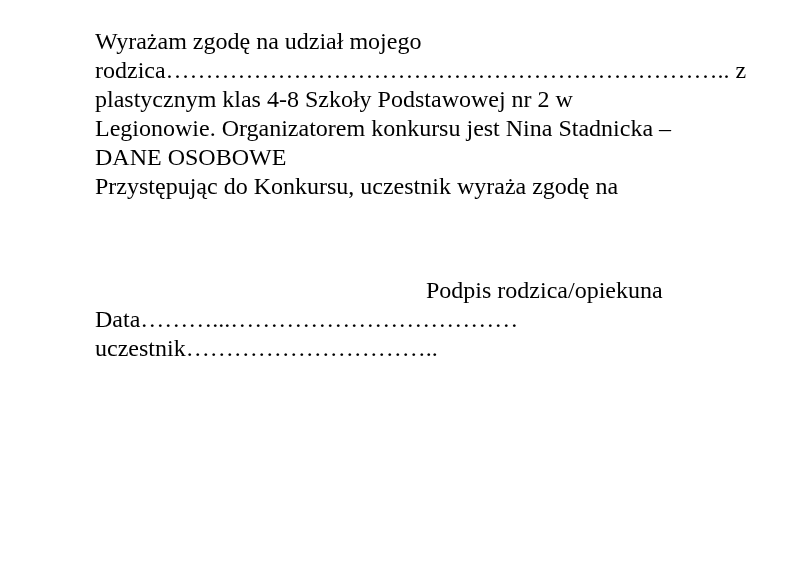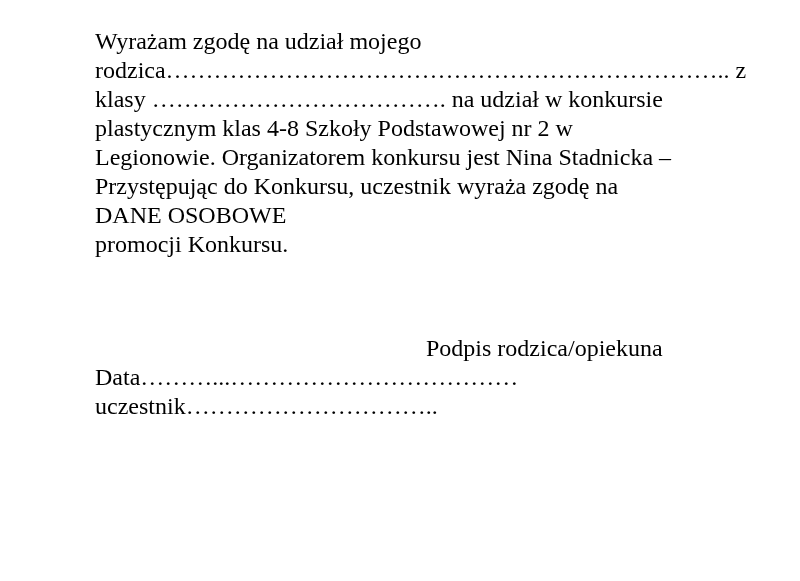--- a/index.html
+++ b/index.html
@@ -37,34 +37,32 @@
 </style>
 </head>
 <body>
 
 <div class="page">
 
   <div class="line">Wyrażam zgodę na udział mojego</div>
 
   <div class="line">rodzica…………………………………………………………….. z</div>
 
-  <div class="line">klasy ………………………………. na udział w konkursie</div>
 
   <div class="line">plastycznym klas 4-8 Szkoły Podstawowej nr 2 w</div>
 
   <div class="line">Legionowie. Organizatorem konkursu jest Nina Stadnicka –</div>
 
 
+  <div class="line">DANE OSOBOWE</div>
+
   <div class="line">Przystępując do Konkursu, uczestnik wyraża zgodę na</div>
-
-  <div class="line">DANE OSOBOWE</div>
 
 
 
-  <div class="line">promocji Konkursu.</div>
 
   <div class="spacer"></div>
 
   <div class="line indented">Podpis rodzica/opiekuna</div>
 
   <div class="line">Data………...………………………………</div>
 
   <div class="line">uczestnik…………………………..</div>
 
 </div>

